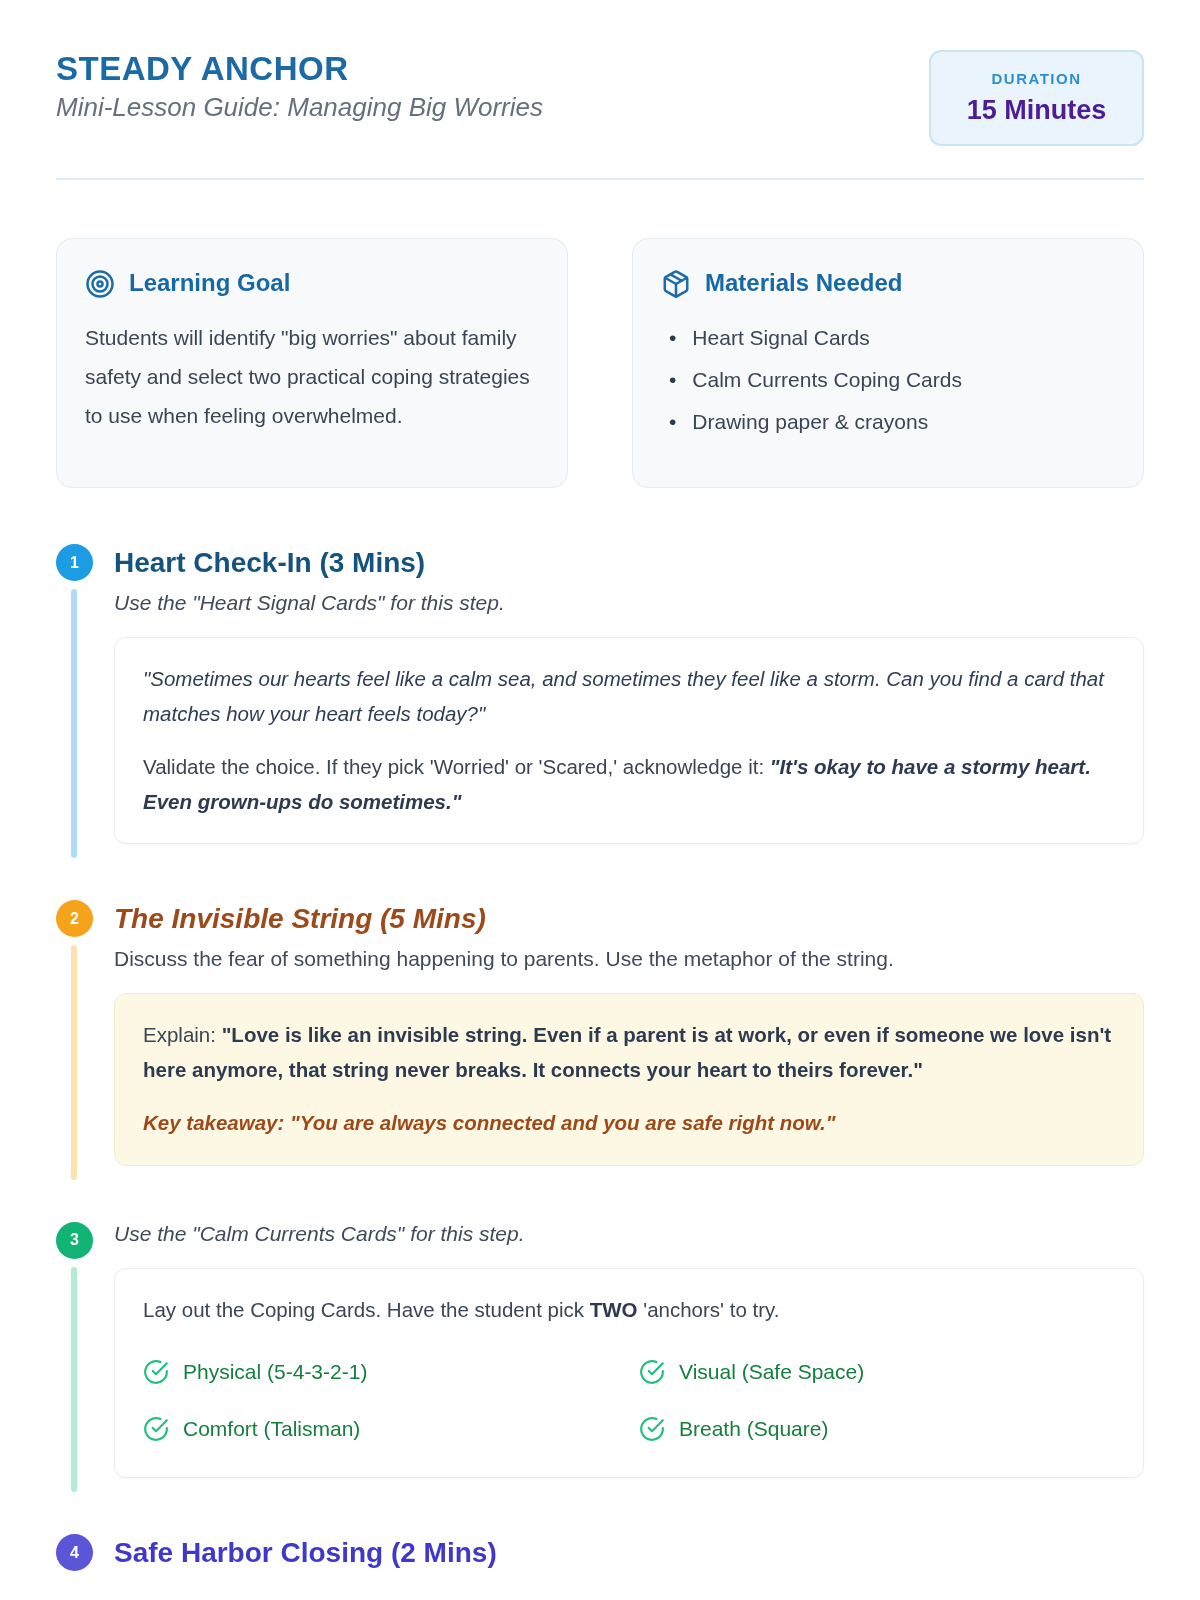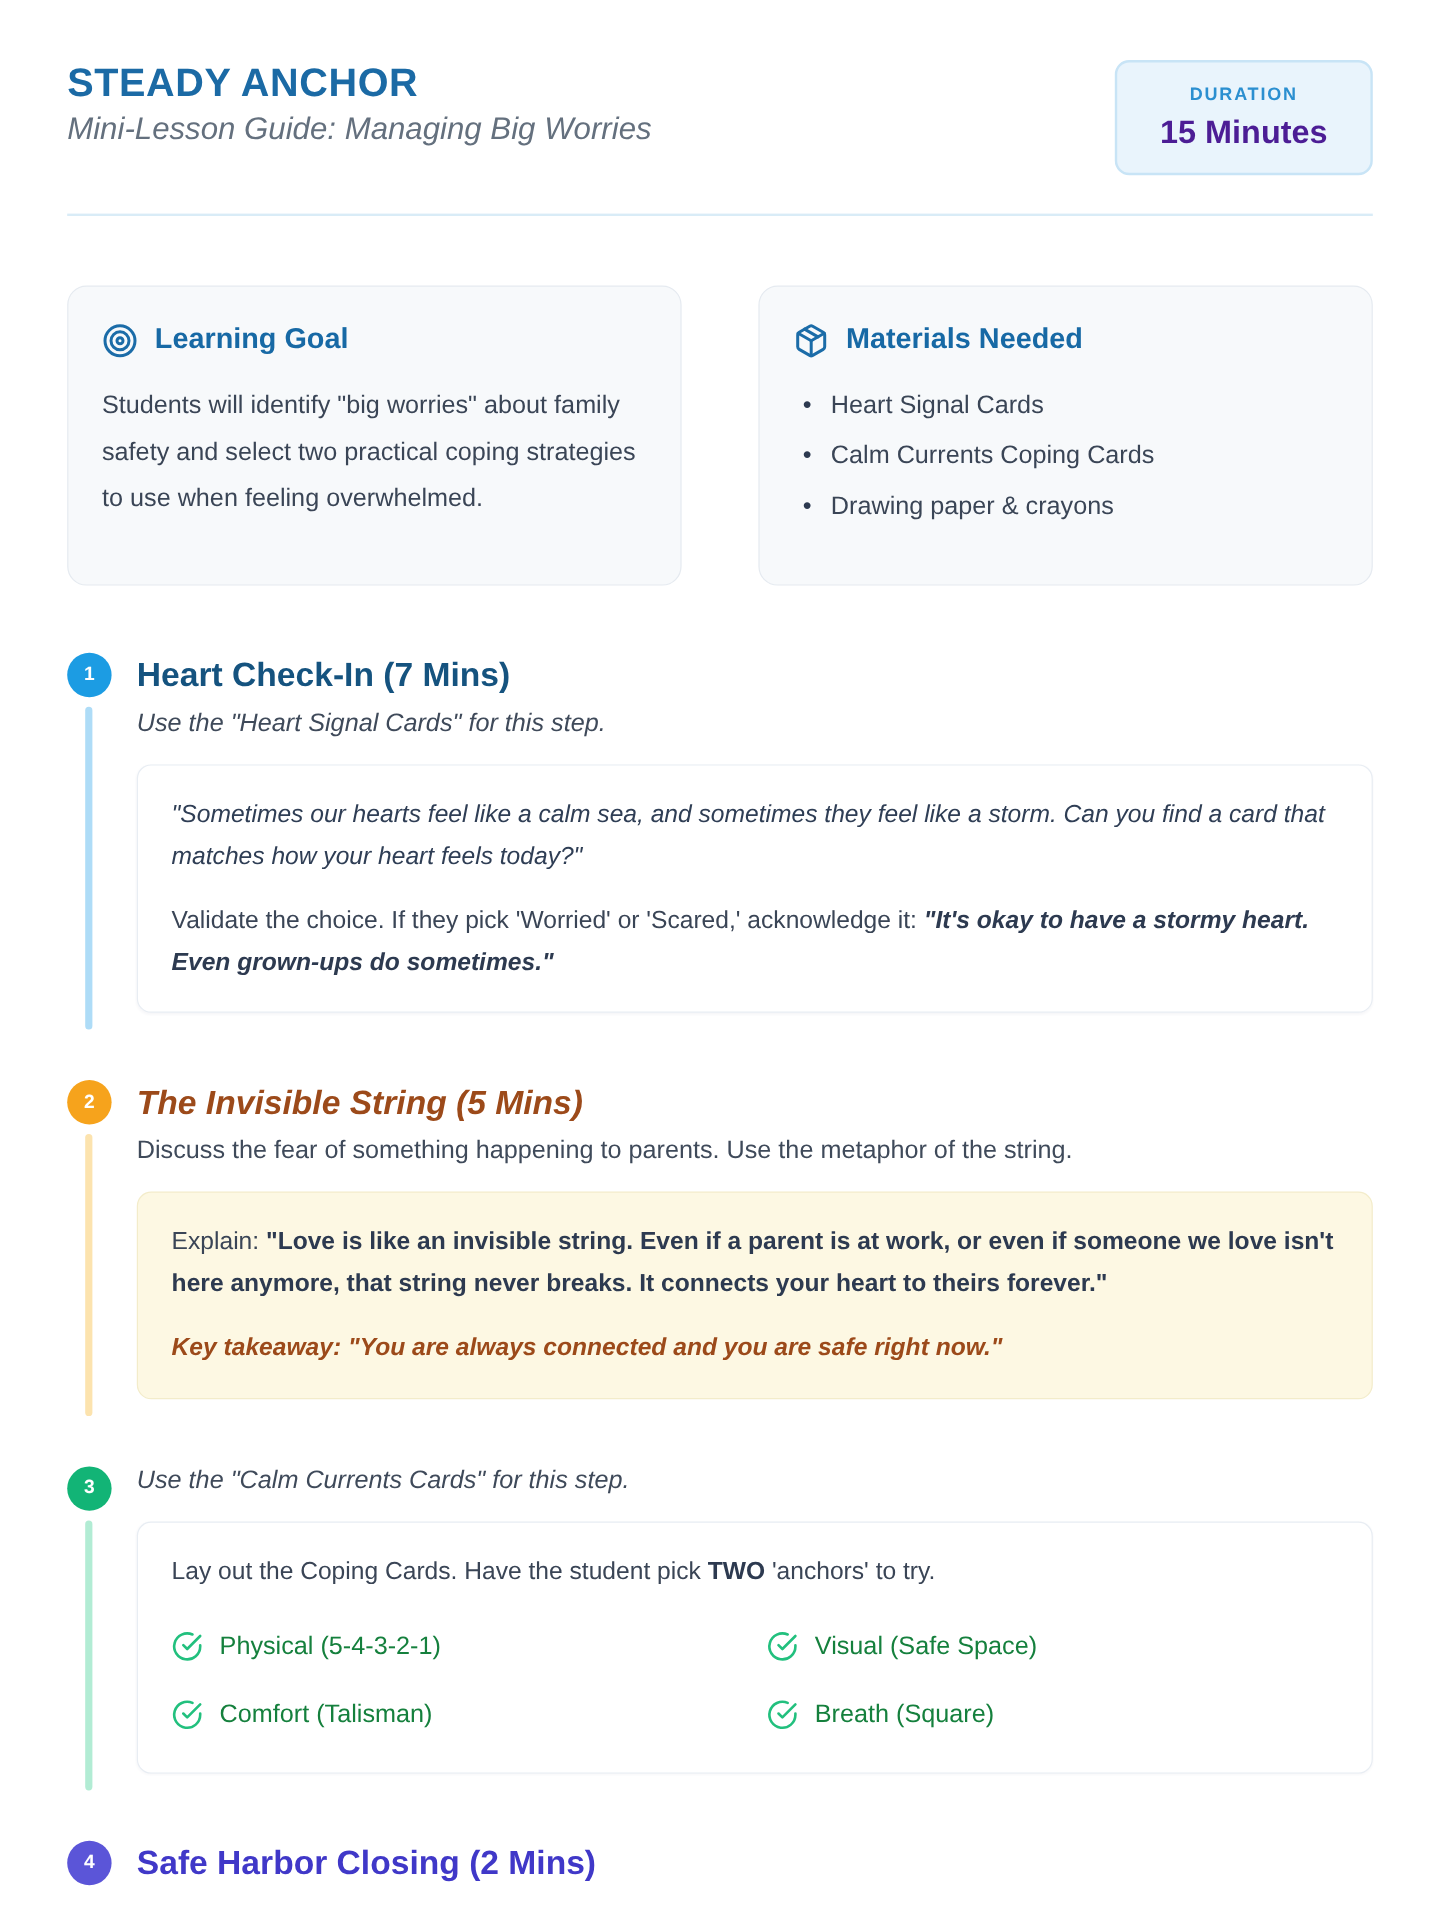--- a/index.html
+++ b/index.html
@@ -128,21 +128,21 @@
             <span class="mat-bullet">•</span>
             <span>Drawing paper &amp; crayons</span>
           </div>
       </div>
     </div>
   </div>
 
   <div class="step s1">
     <div class="step-badge">1</div>
     <div class="step-line"></div>
-    <div class="step-title">Heart Check-In (7 Mins)</div>
+    <div class="step-title">Heart Check-In (3 Mins)</div>
     <div class="step-sub italic">Use the "Heart Signal Cards" for this step.</div>
     <div class="step-card card-white">
       <p class="quote-italic">"Sometimes our hearts feel like a calm sea, and sometimes they feel like a storm. Can you find a card that matches how your heart feels today?"</p>
       <p><span>Validate the choice. If they pick 'Worried' or 'Scared,' acknowledge it: </span><span class="bold-quote">"It's okay to have a stormy heart. Even grown-ups do sometimes."</span></p>
     </div>
   </div>
 
   <div class="step s2">
     <div class="step-badge">2</div>
     <div class="step-line"></div>

